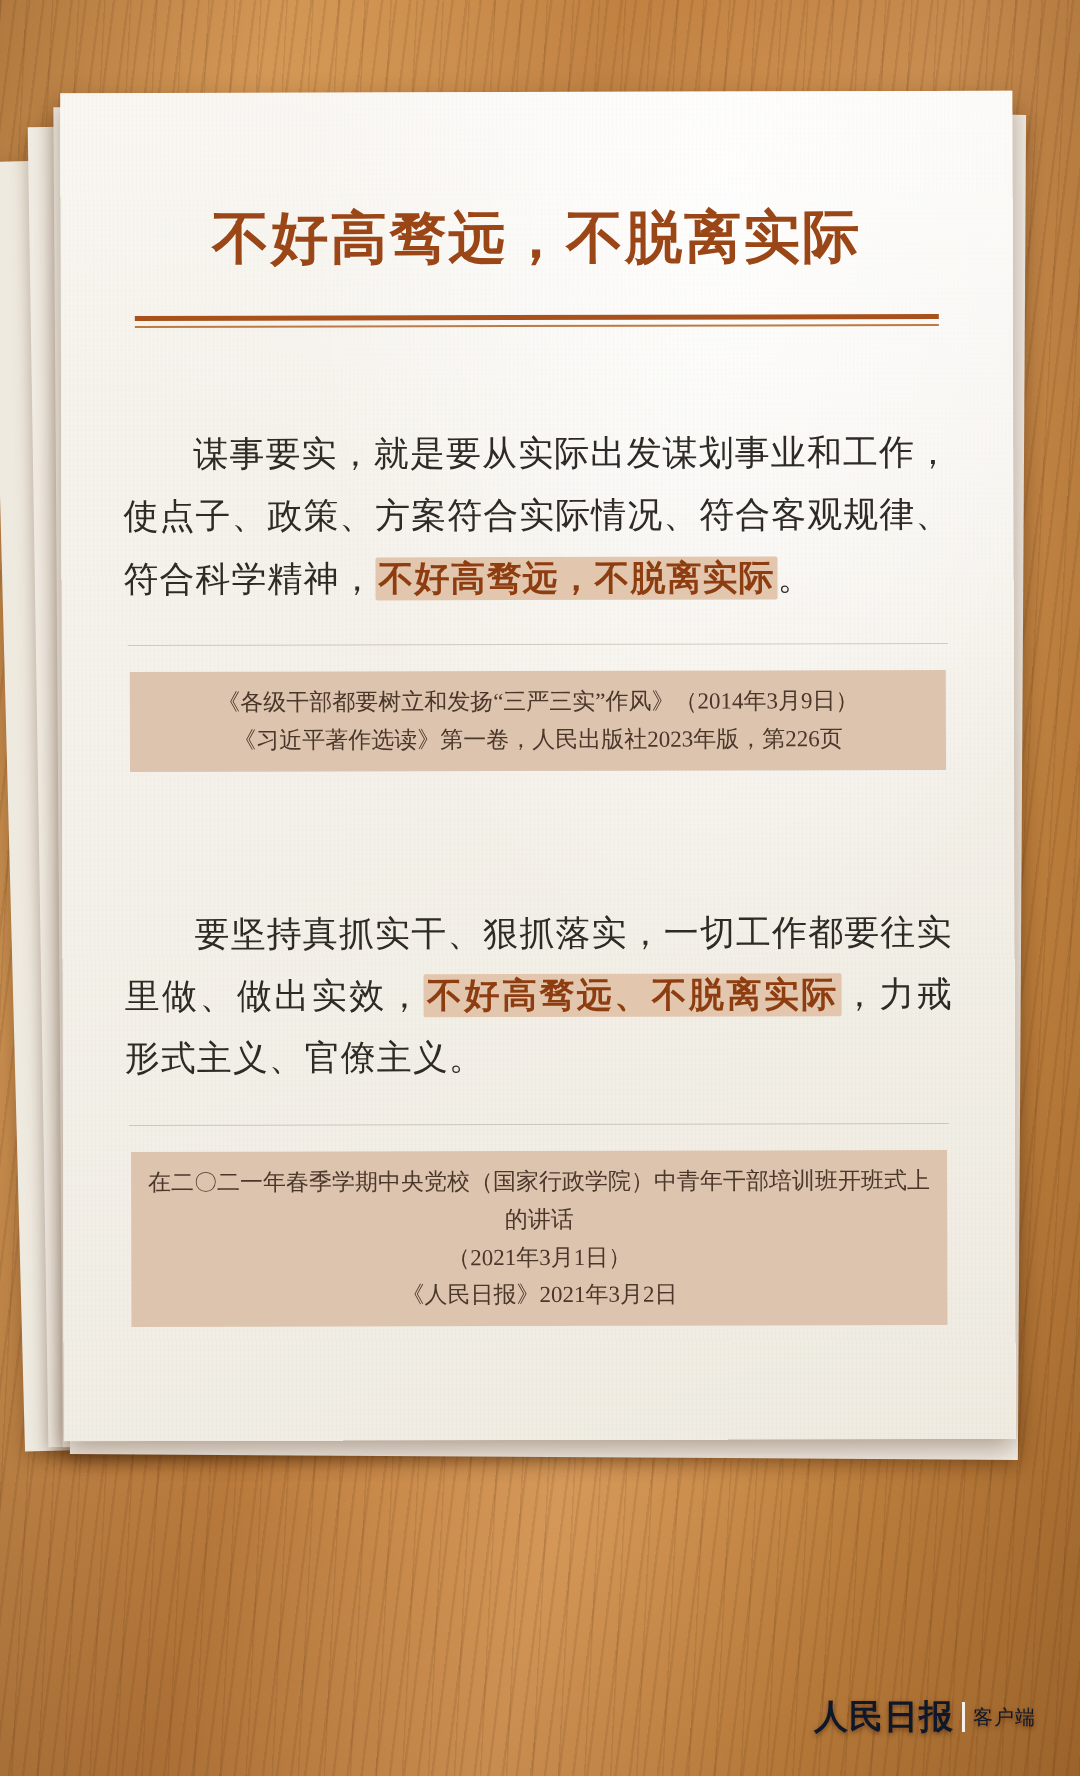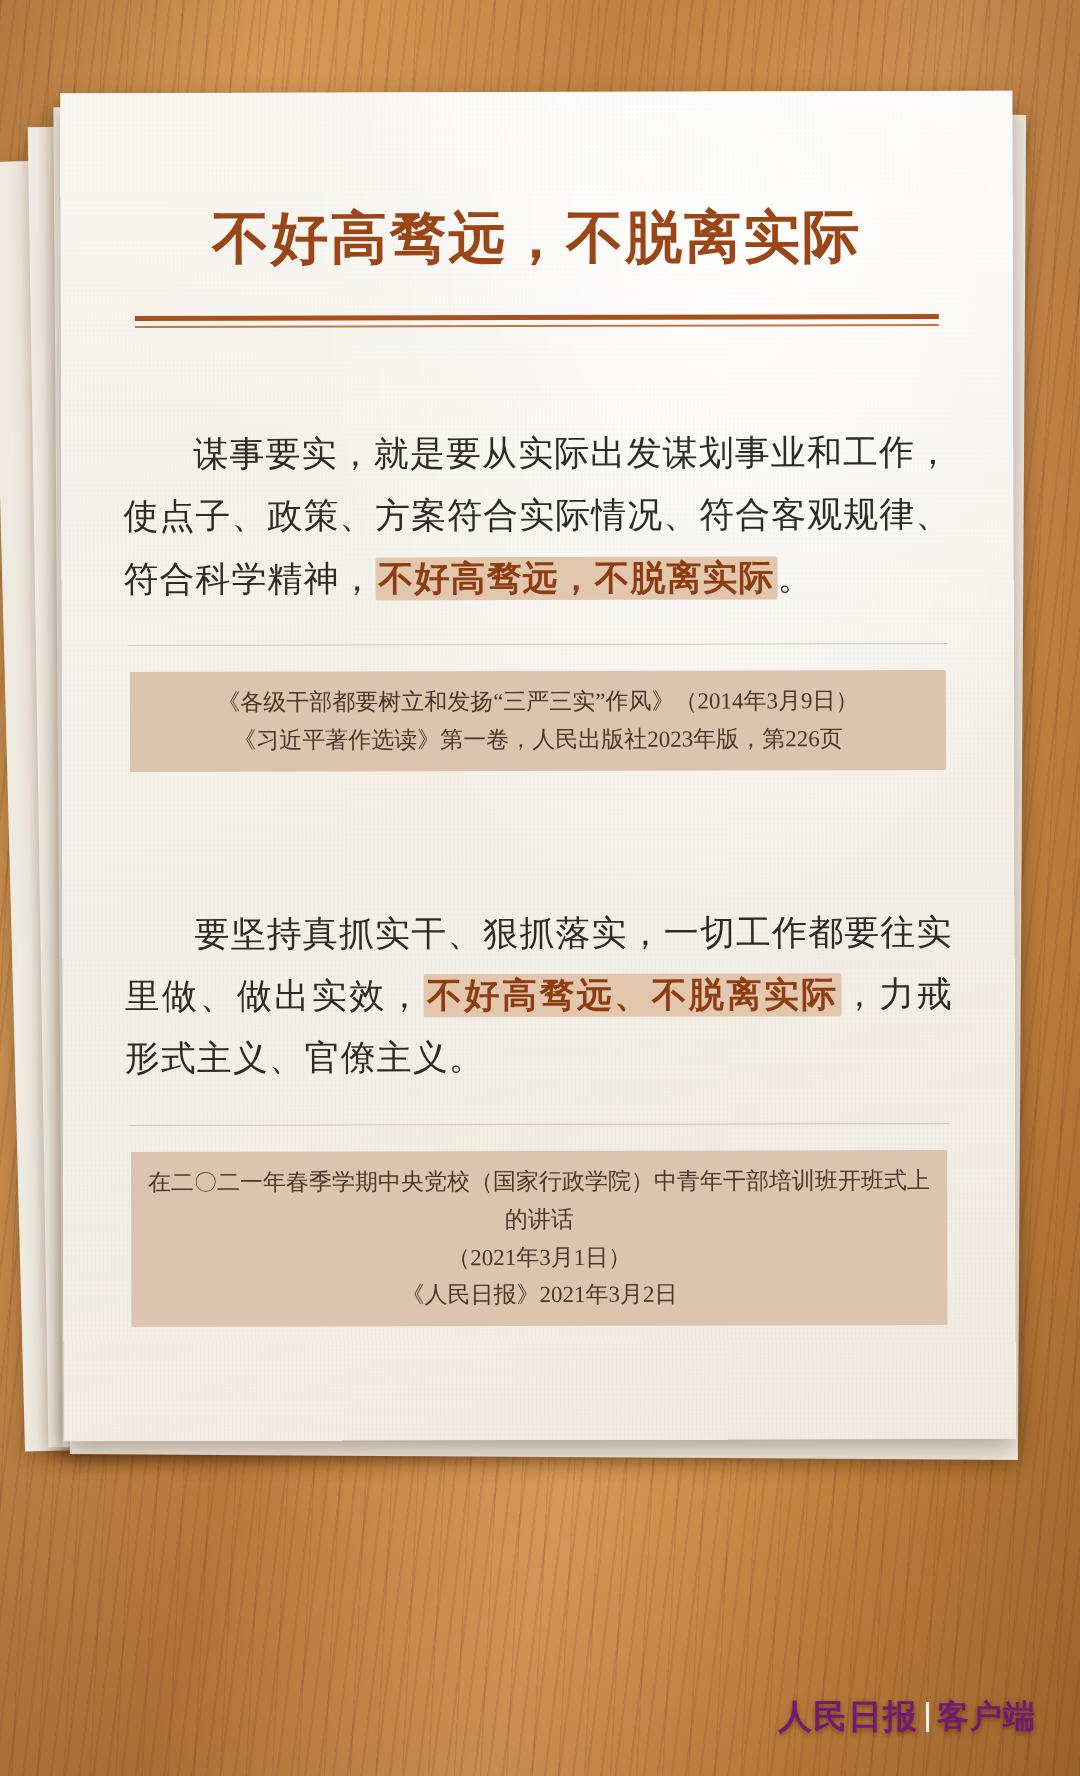--- a/index.html
+++ b/index.html
@@ -140,39 +140,39 @@
 
   
   .footer-logo {
     position: absolute;
     right: 44px;
     bottom: 36px;
     display: flex;
     align-items: center;
     gap: 8px;
     z-index: 5;
-    color: #701a75;
+    color: #0f172a;
     text-shadow: 0 2px 5px rgba(60,25,0,0.55);
   }
   .footer-logo .brand {
     font-family: "DejaVu Serif", "Liberation Serif", serif;
     font-weight: 700;
     font-size: 34px;
     letter-spacing: 1px;
   }
   .footer-logo .bar {
     width: 3px;
     height: 30px;
     background: #ffffff;
     opacity: .9;
   }
   .footer-logo .sub {
     font-family: "DejaVu Sans", "Liberation Sans", sans-serif;
-    font-weight: 700;
-    font-size: 32px;
+    font-weight: 400;
+    font-size: 20px;
     letter-spacing: 1px;
     text-align: right;
   }
 </style>
 </head>
 <body>
 
 <div class="desk"></div>
 
 <div class="sheet sheet-1"></div>

